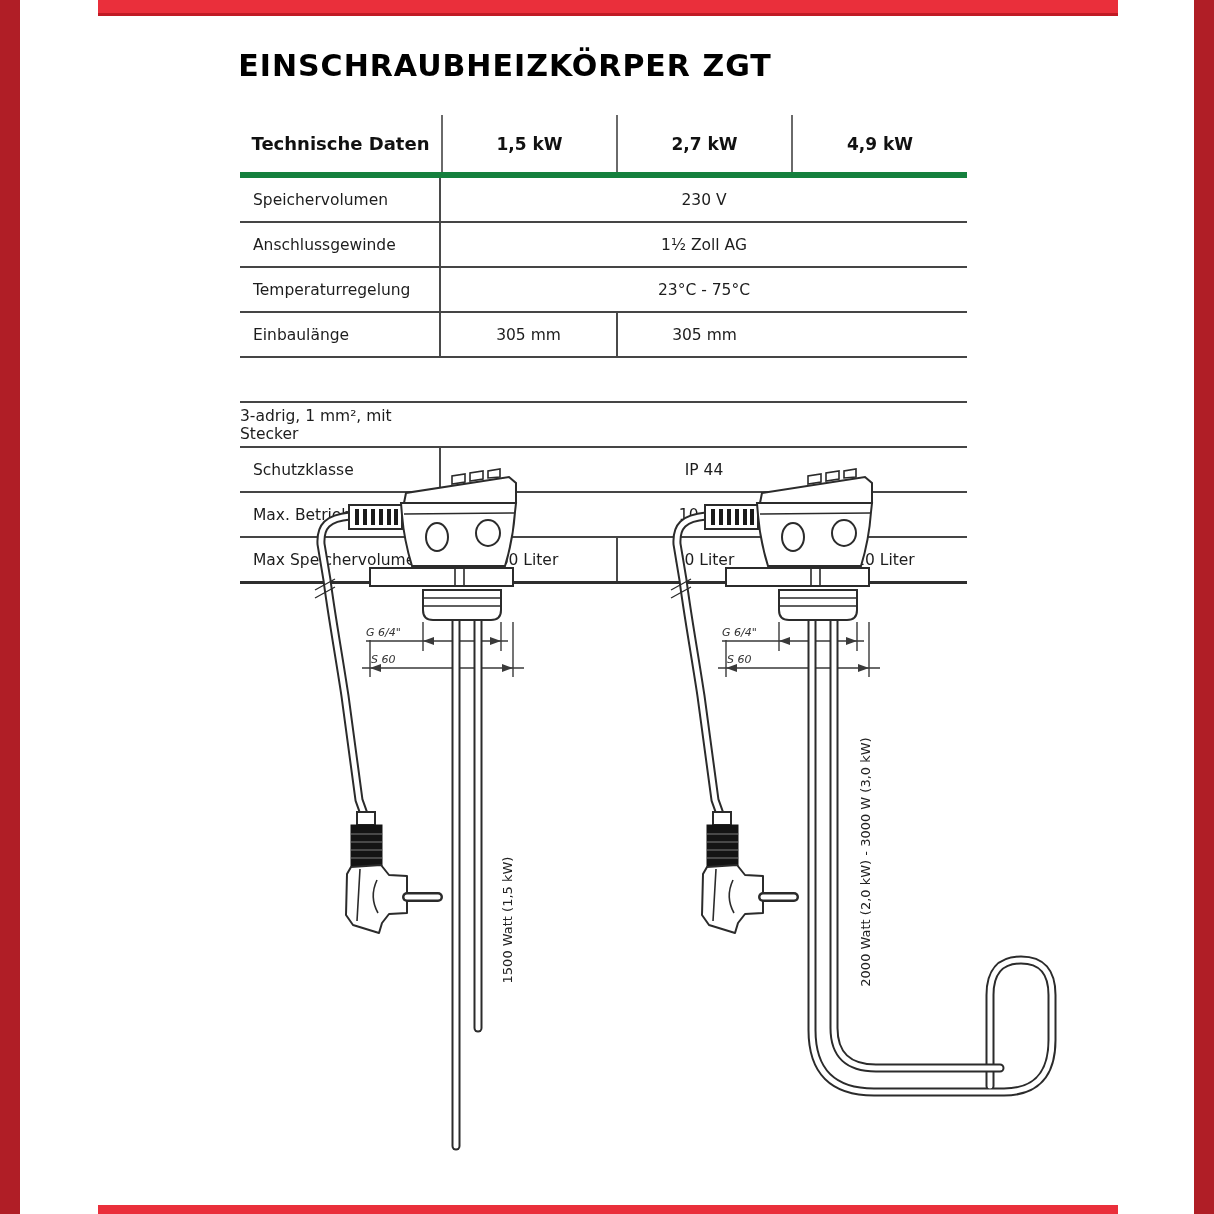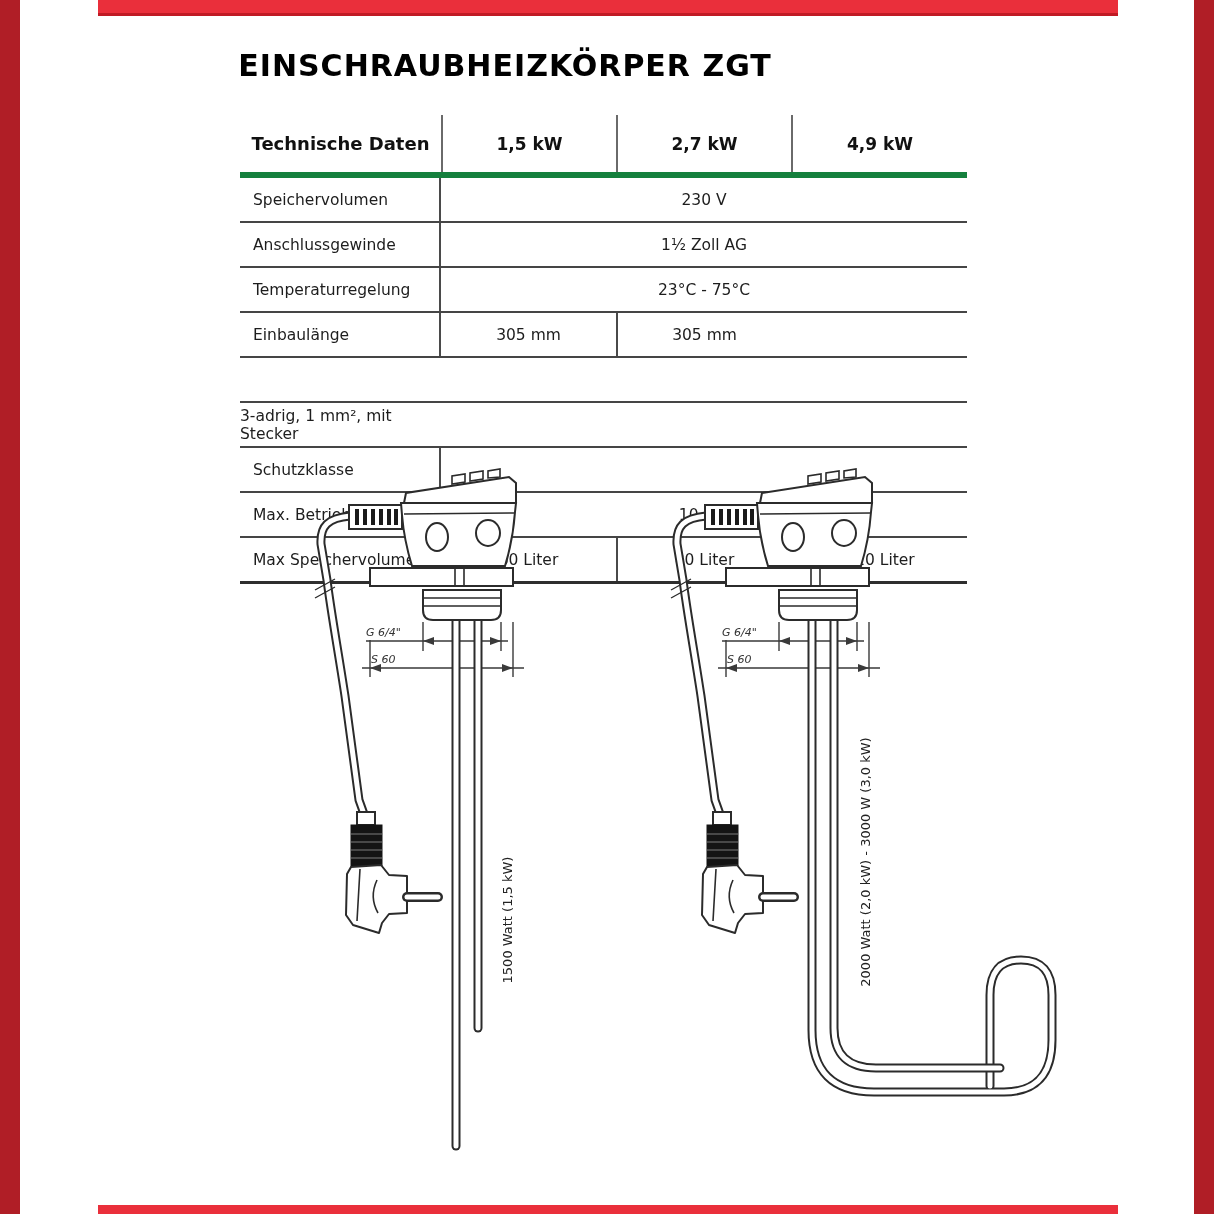--- a/index.html
+++ b/index.html
@@ -76,20 +76,21 @@
       <div class="val">305 mm</div>
       <div class="val">305 mm</div>
     </div>
     <div class="trow span">
     </div>
     <div class="trow span">
       <div class="val">3-adrig, 1 mm², mit Stecker</div>
     </div>
     <div class="trow span">
       <div class="lbl">Schutzklasse</div>
+      <div class="val">IP 44</div>
     </div>
     <div class="trow span">
       <div class="lbl">Max. Betriebsdruck</div>
       <div class="val">10 bar</div>
     </div>
     <div class="trow cols">
       <div class="lbl">Max Speichervolumen</div>
       <div class="val">60 Liter</div>
       <div class="val">80 Liter</div>
       <div class="val">120 Liter</div>

